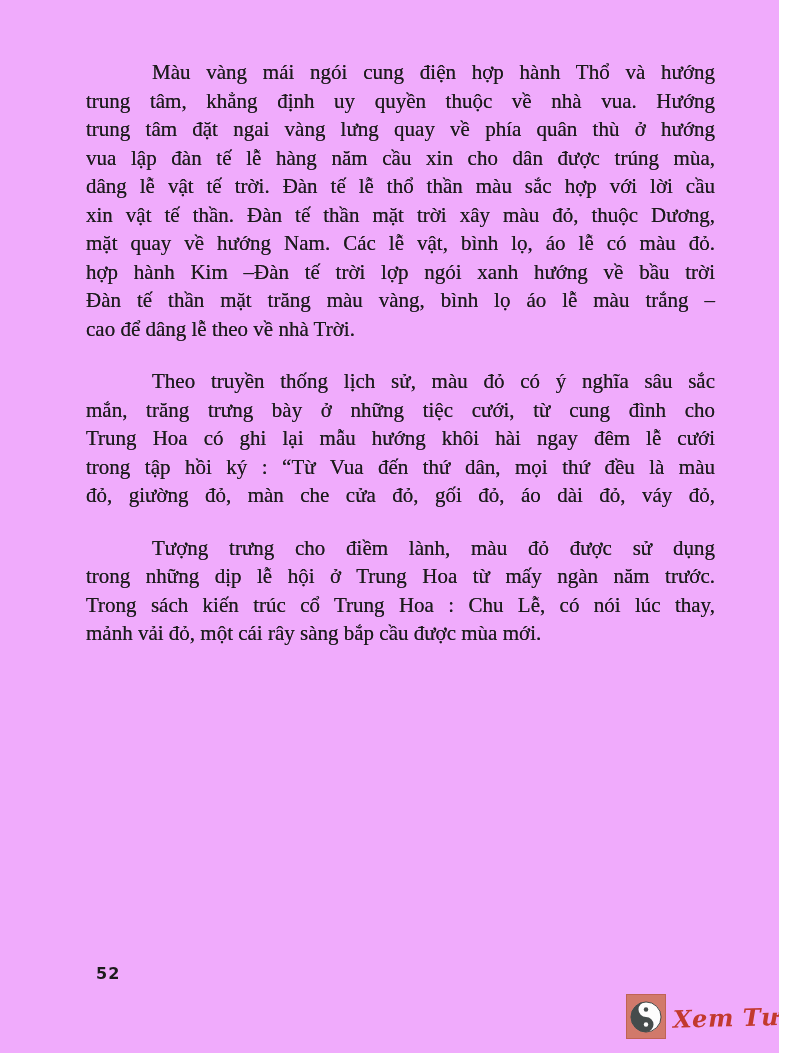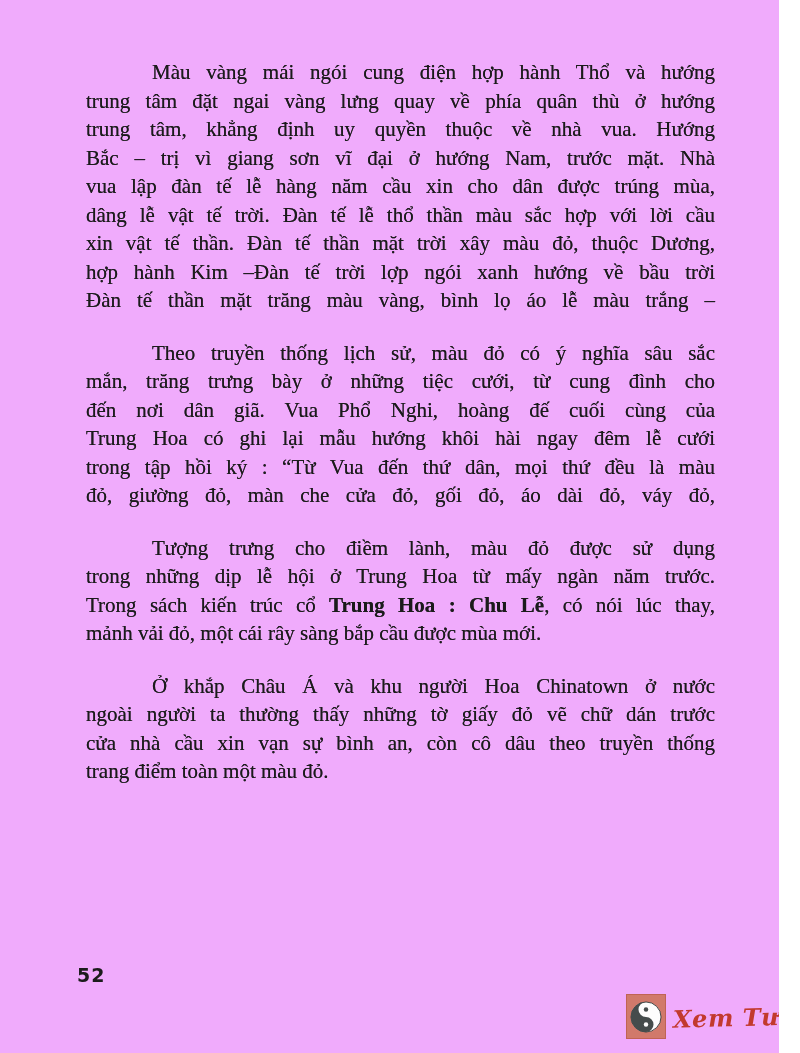--- a/index.html
+++ b/index.html
@@ -23,28 +23,28 @@
   }
   .para { margin: 0; }
   .para + .para { margin-top: 24px; }
   .line {
     text-align: justify;
     text-align-last: justify;
     white-space: normal;
   }
   .line.para-first { text-indent: 66px; }
   .line.para-last { text-align-last: left; }
-  .bold { font-weight: bold; }
+  .bold { font-weight: normal; }
   .page-number {
     position: absolute;
-    left: 77px;
+    left: 96px;
     top: 964px;
     font-family: "DejaVu Sans", sans-serif;
     font-weight: bold;
-    font-size: 19px;
+    font-size: 16px;
     letter-spacing: 1px;
     color: #1c1c1c;
   }
   .watermark {
     position: absolute;
     left: 626px;
     top: 994px;
     display: flex;
     align-items: center;
     gap: 7px;
@@ -72,52 +72,46 @@
 </style>
 </head>
 <body>
 
 <div class="page">
 
   <div class="text-block">
 
     <div class="para">
       <div class="line para-first">Màu vàng mái ngói cung điện hợp hành Thổ và hướng</div>
+      <div class="line">trung tâm, khẳng định uy quyền thuộc về nhà vua. Hướng</div>
       <div class="line">trung tâm đặt ngai vàng lưng quay về phía quân thù ở hướng</div>
-      <div class="line">trung tâm, khẳng định uy quyền thuộc về nhà vua. Hướng</div>
-      <div class="line">Bắc – trị vì giang sơn vĩ đại ở hướng Nam, trước mặt. Nhà</div>
       <div class="line">vua lập đàn tế lễ hàng năm cầu xin cho dân được trúng mùa,</div>
       <div class="line">dâng lễ vật tế trời. Đàn tế lễ thổ thần màu sắc hợp với lời cầu</div>
       <div class="line">xin vật tế thần. Đàn tế thần mặt trời xây màu đỏ, thuộc Dương,</div>
+      <div class="line">mặt quay về hướng Nam. Các lễ vật, bình lọ, áo lễ có màu đỏ.</div>
       <div class="line">hợp hành Kim –Đàn tế trời lợp ngói xanh hướng về bầu trời</div>
       <div class="line">Đàn tế thần mặt trăng màu vàng, bình lọ áo lễ màu trắng –</div>
+      <div class="line para-last">cao để dâng lễ theo về nhà Trời.</div>
     </div>
 
     <div class="para">
       <div class="line para-first">Theo truyền thống lịch sử, màu đỏ có ý nghĩa sâu sắc</div>
       <div class="line">mắn, trăng trưng bày ở những tiệc cưới, từ cung đình cho</div>
-      <div class="line">đến nơi dân giã. Vua Phổ Nghi, hoàng đế cuối cùng của</div>
       <div class="line">Trung Hoa có ghi lại mẫu hướng khôi hài ngay đêm lễ cưới</div>
       <div class="line">trong tập hồi ký : “Từ Vua đến thứ dân, mọi thứ đều là màu</div>
       <div class="line">đỏ, giường đỏ, màn che cửa đỏ, gối đỏ, áo dài đỏ, váy đỏ,</div>
     </div>
 
     <div class="para">
       <div class="line para-first">Tượng trưng cho điềm lành, màu đỏ được sử dụng</div>
       <div class="line">trong những dịp lễ hội ở Trung Hoa từ mấy ngàn năm trước.</div>
       <div class="line"><span>Trong sách kiến trúc cổ </span><span class="bold">Trung Hoa : Chu Lễ</span><span>, có nói lúc thay,</span></div>
       <div class="line para-last">mảnh vải đỏ, một cái rây sàng bắp cầu được mùa mới.</div>
     </div>
 
-    <div class="para">
-      <div class="line para-first">Ở khắp Châu Á và khu người Hoa Chinatown ở nước</div>
-      <div class="line">ngoài người ta thường thấy những tờ giấy đỏ vẽ chữ dán trước</div>
-      <div class="line">cửa nhà cầu xin vạn sự bình an, còn cô dâu theo truyền thống</div>
-      <div class="line para-last">trang điểm toàn một màu đỏ.</div>
-    </div>
 
   </div>
 
   <div class="page-number">52</div>
 
   <div class="watermark">
     <span class="wm-badge">
       <svg width="32" height="32" viewBox="0 0 100 100" aria-hidden="true">
         <circle cx="50" cy="50" r="47" fill="#fdfdfd" stroke="#3c4242" stroke-width="3"></circle>
         <path d="M50,3 a47,47 0 0,0 0,94 a23.5,23.5 0 0,0 0,-47 a23.5,23.5 0 0,1 0,-47" fill="#454c4c"></path>

